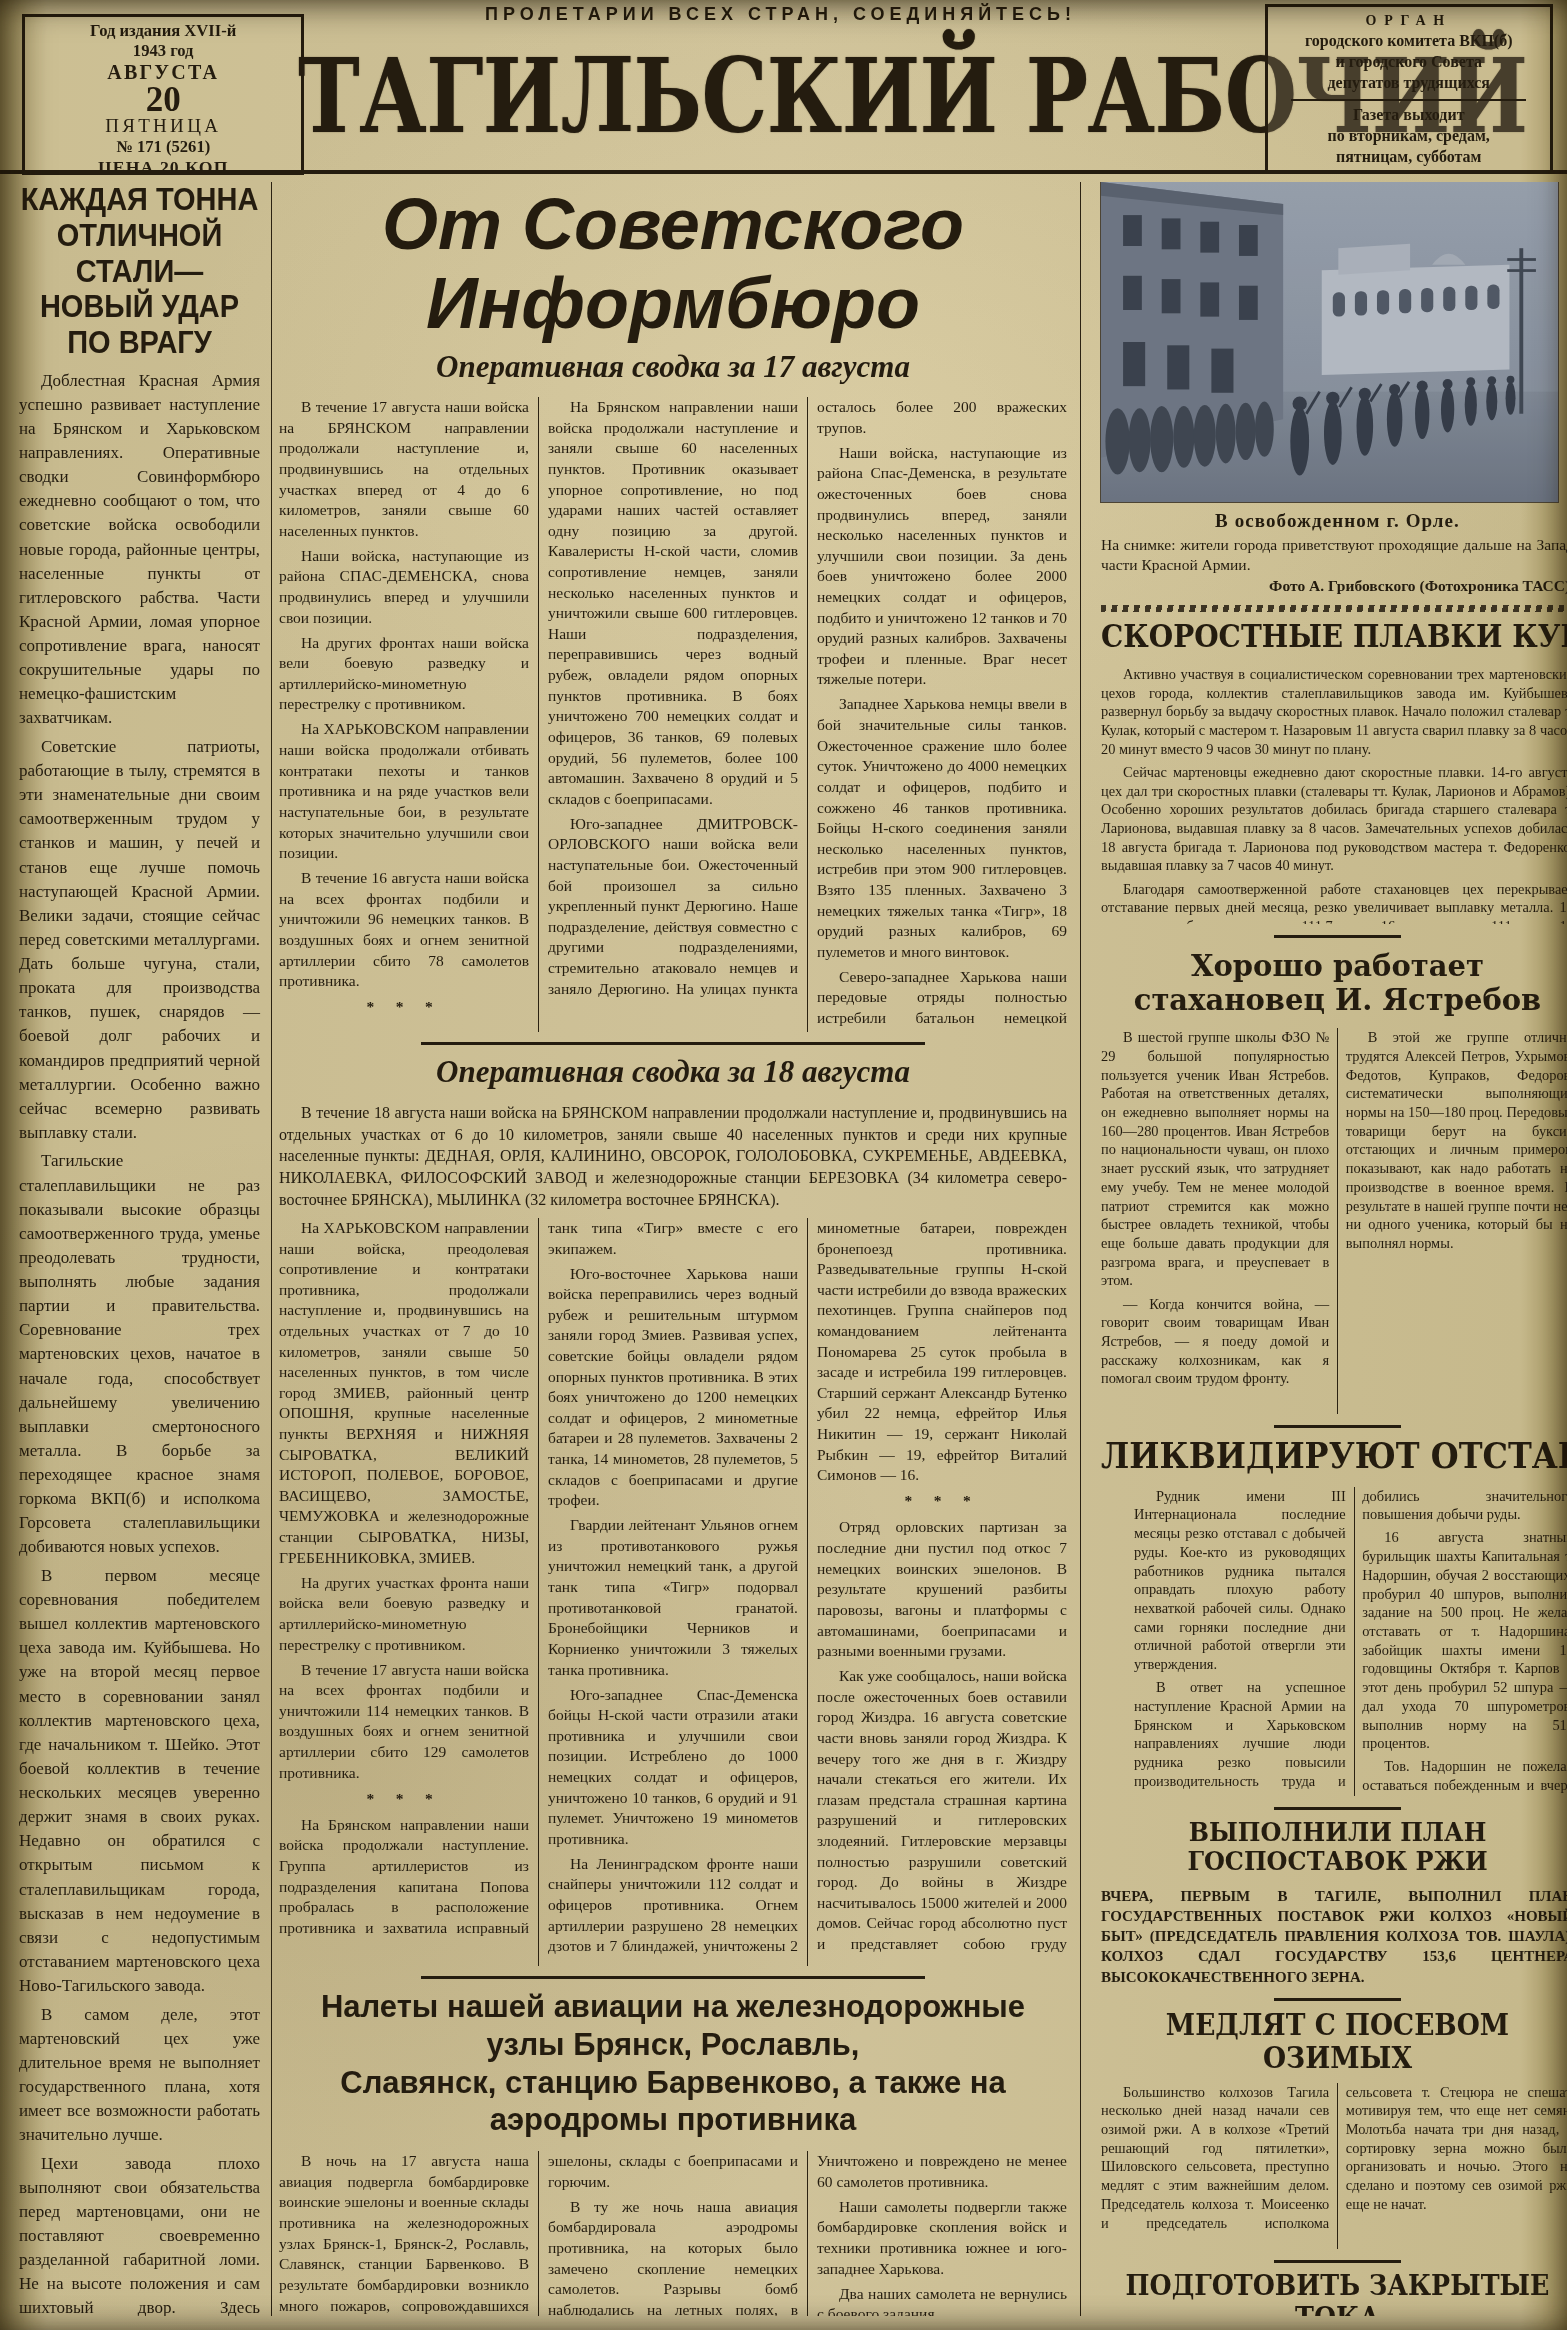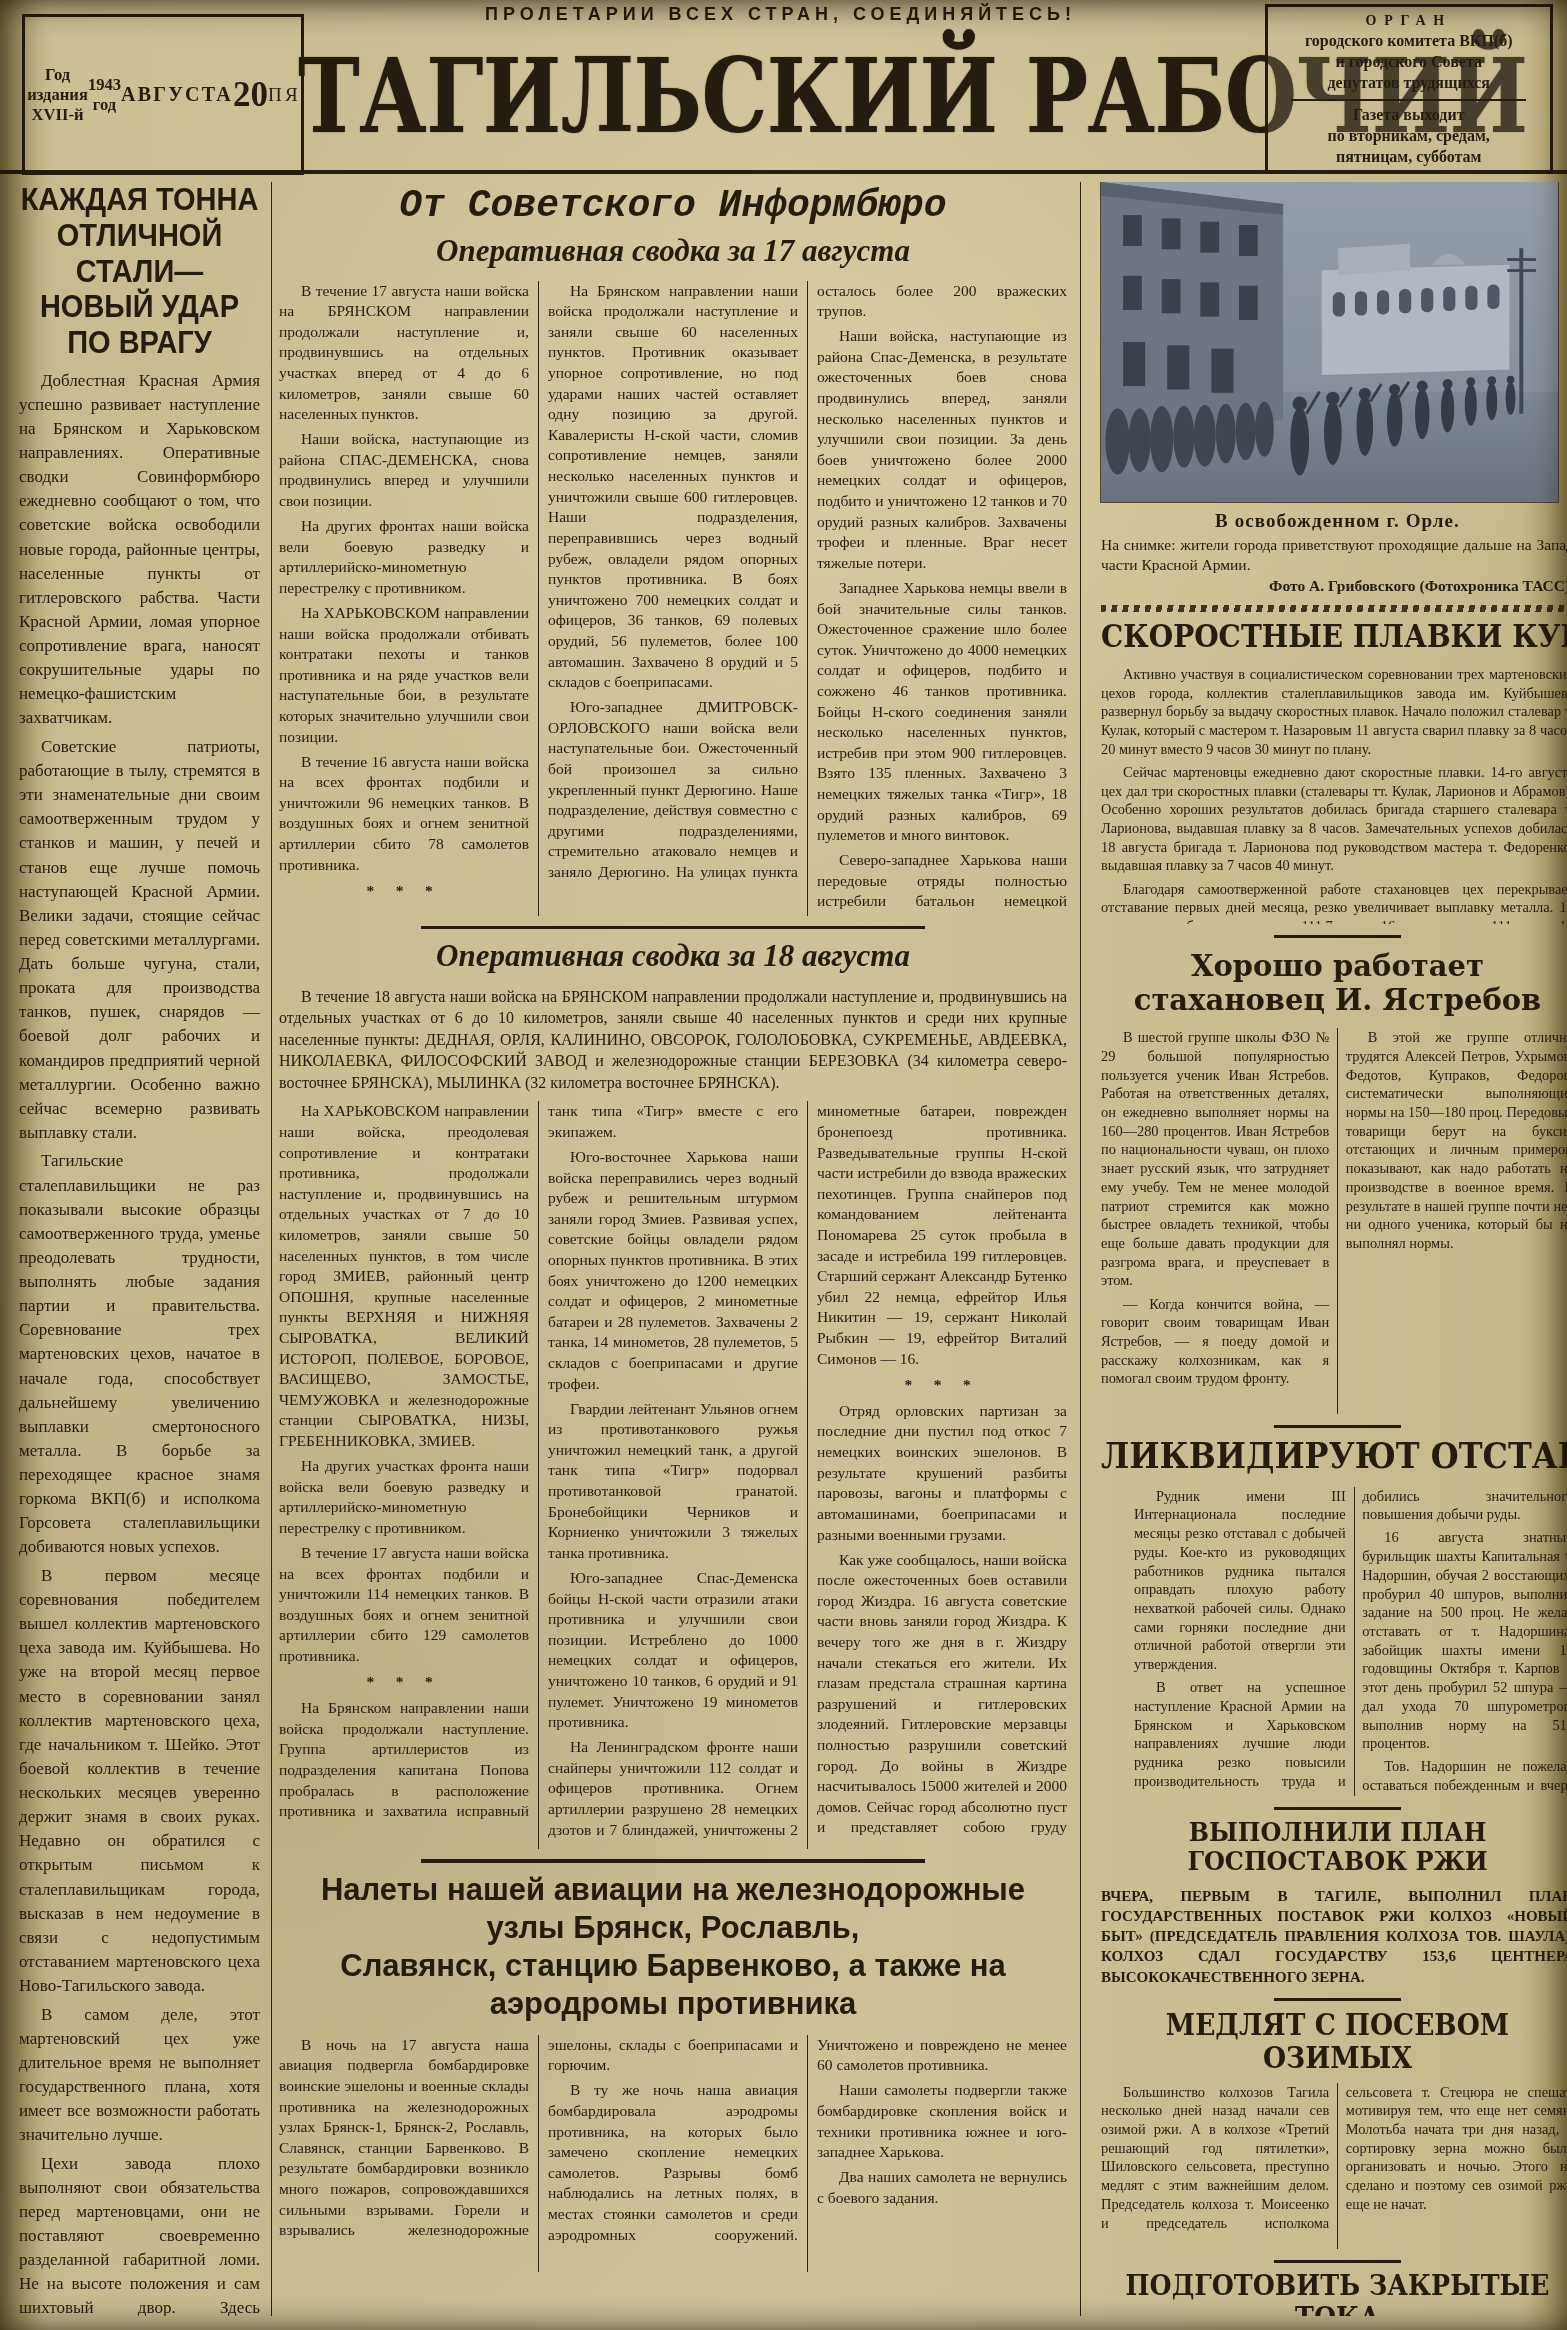--- a/index.html
+++ b/index.html
@@ -15,21 +15,21 @@
   #page::after{
     content:"";position:absolute;inset:0;pointer-events:none;
     box-shadow:inset 25.4px 0 39px -13.2px rgba(30,22,6,.6),
                inset -16.6px 0 33px -13.2px rgba(30,22,6,.45),
                inset 0 19px 33px -15.5px rgba(30,22,6,.5),
                inset 0 -14.4px 33px -15.5px rgba(30,22,6,.4);
   }
   .rule-h{background:#241c0f;}
   
   .issue-box{position:absolute;left:22px;top:14.4px;width:272px;height:148px;border:3.3px solid #241c0f;
-    display:flex;flex-direction:row;justify-content:space-around;align-items:center;text-align:center;
+    display:flex;flex-direction:column;justify-content:space-around;align-items:center;text-align:center;
     padding:3.3px 2.2px;overflow:hidden;background:rgba(214,202,160,.25);}
   .issue-line1{font-weight:700;font-size:16.6px;}
   .issue-line2{font-weight:700;font-size:16.6px;}
   .issue-month{font-weight:700;font-size:20px;letter-spacing:2.2px;}
   .issue-day{font-weight:700;font-size:35px;line-height:.9;}
   .issue-weekday{font-weight:400;font-size:19px;letter-spacing:3.3px;}
   .issue-number{font-weight:700;font-size:16.6px;}
   .issue-price{font-weight:700;font-size:17.7px;letter-spacing:1.1px;}
   .slogan{position:absolute;left:307px;top:4.4px;width:947px;text-align:center;
     font-family:"Liberation Sans","DejaVu Sans",sans-serif;font-weight:700;font-size:18px;letter-spacing:5px;}
@@ -47,22 +47,22 @@
   .par{margin:0 0 4.4px;text-indent:22px;text-align:justify;}
   .stars{text-align:center;text-indent:0;letter-spacing:8.8px;font-weight:700;margin:5.5px 0;}
   
   .col-left{position:absolute;left:19px;top:182px;width:241px;height:2134px;
     border-right:1.7px solid #2b2212;padding-right:11px;overflow:hidden;}
   .ed-head{font-family:"Liberation Sans","DejaVu Sans",sans-serif;font-weight:700;
     font-size:29px;line-height:1.12;text-align:center;margin:7.7px 0 16.6px;transform:scaleY(1.1);}
   .ed-body{font-size:17px;line-height:1.42;}
   
   .col-center{position:absolute;left:279px;top:182px;width:788px;height:2134px;overflow:hidden;}
-  .ib-title{font-style:italic;font-weight:700;font-size:38px;text-align:center;line-height:1.1;
-    font-family:Liberation Mono, monospace;margin:3.3px 0 5.5px;}
+  .ib-title{font-style:italic;font-weight:700;font-size:72px;text-align:center;line-height:1.1;
+    font-family:Liberation Sans, sans-serif;margin:3.3px 0 5.5px;}
   .sv-sub{font-style:italic;font-weight:700;font-size:31px;text-align:center;margin:1.1px 0 12px;}
   .sv-cols{column-count:3;column-gap:19px;column-rule:1.1px solid #2b2212;column-fill:auto;
     font-size:15.5px;line-height:1.33;overflow:hidden;}
   .sv17{height:635px;}
   .sv18{height:748px;}
   .center-rule{width:64%;height:3.3px;margin:10px auto 8.8px;}
   .sv-lead{font-size:16px;line-height:1.35;text-align:justify;text-indent:22px;margin:0 0 7.7px;}
   .raids-title{font-weight:700;font-size:31px;line-height:1.22;text-align:center;margin:4.4px 16.6px 12px;
     font-family:Liberation Sans, sans-serif;}
   .raids{height:237px;column-count:3;column-gap:19px;column-rule:1.1px solid #2b2212;column-fill:auto;

